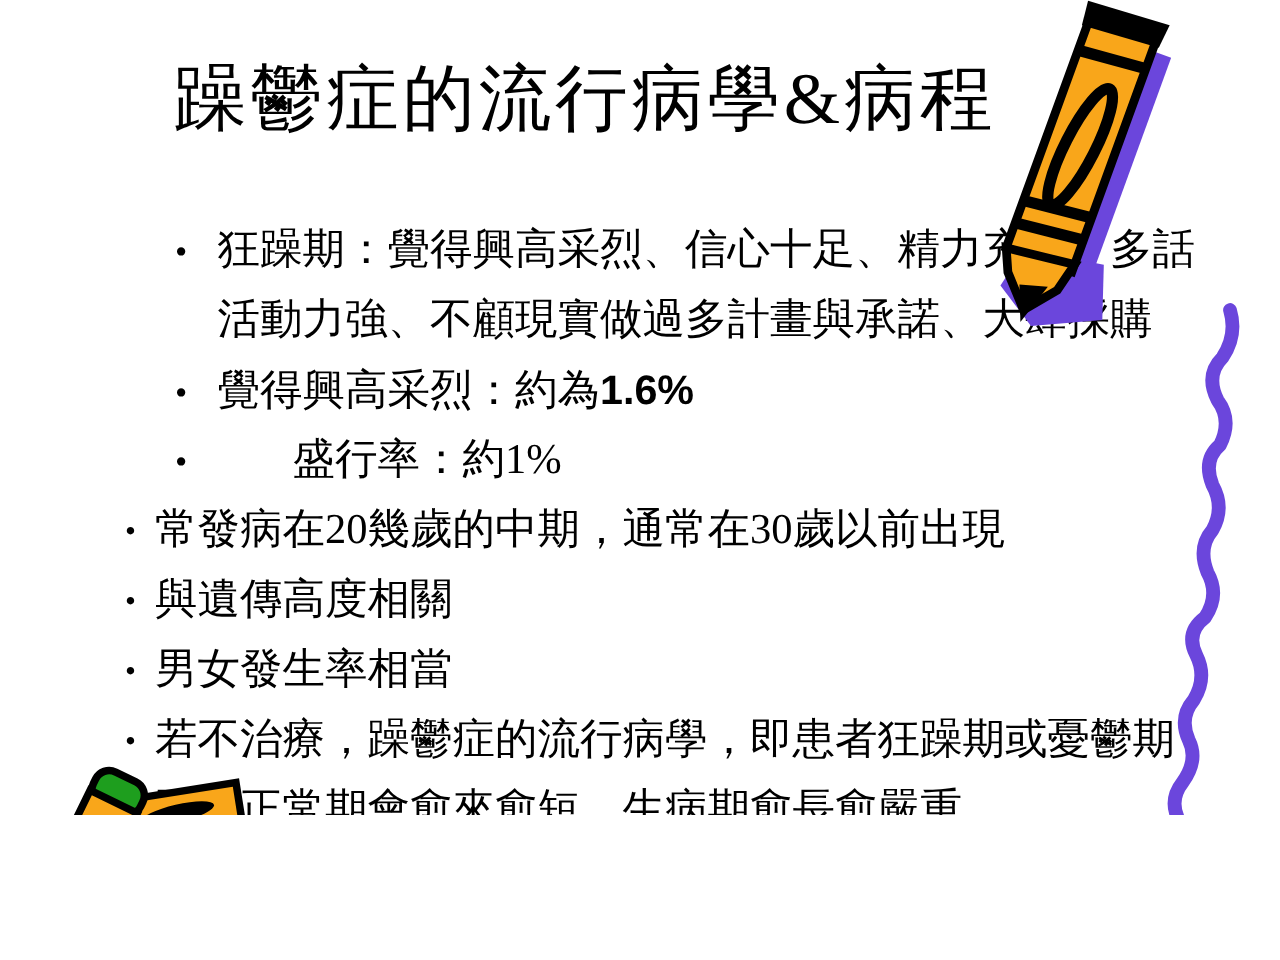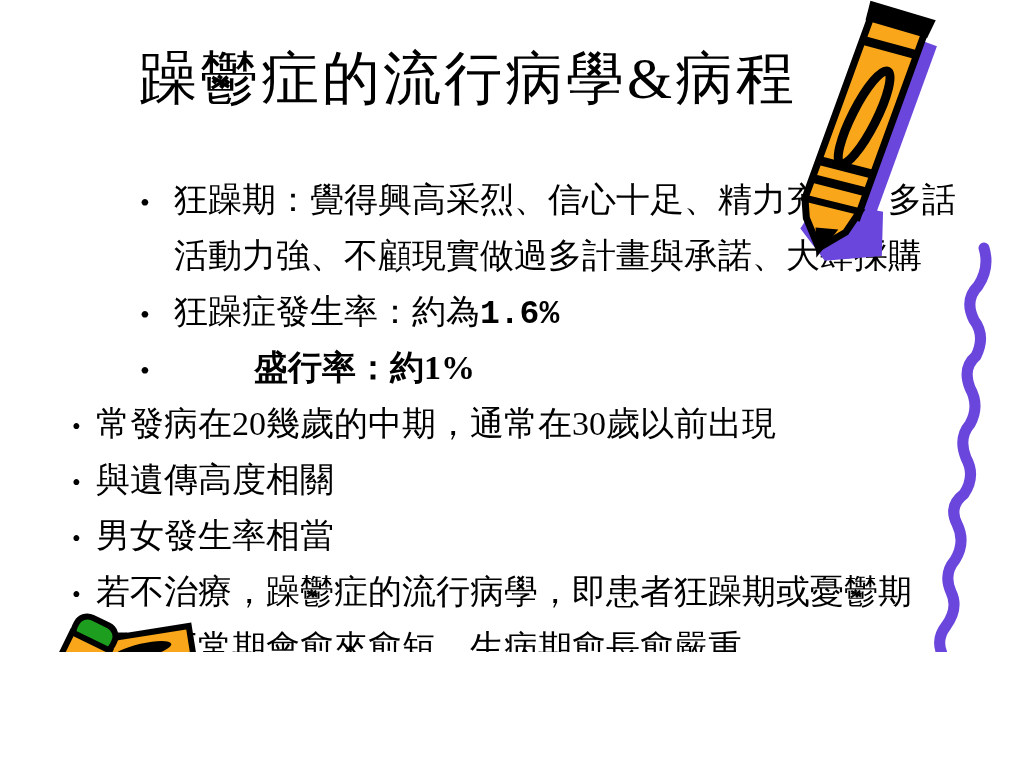--- a/index.html
+++ b/index.html
@@ -38,25 +38,25 @@
     font-size:34px;
   }
   .line .dot{
     display:inline-block;
     vertical-align:middle;
     font-size:28px;
     line-height:56px;
   }
   .g1{padding-left:140px;}
   .g1 .dot{width:34px;}
-  .g2{padding-left:72px;}
+  .g2{padding-left:100px;}
   .g2 .dot{width:24px;font-size:25px;}
-  .indent-mid .txt{margin-left:80px;font-weight:bold;}
+  .indent-mid .txt{margin-left:60px;}
   .num{
-    font-family:Liberation Mono, monospace;
+    font-family:Liberation Sans, sans-serif;
     font-weight:bold;
     font-size:33px;
   }
   
   .deco{
     position:absolute;left:0;top:0;width:1024px;height:768px;
     pointer-events:none;
   }
   .fo{fill:var(--orange);}
   .fp{fill:var(--purple);}
@@ -69,21 +69,21 @@
 </head>
 <body>
 
 <div class="slide">
 
   <div class="title">躁鬱症的流行病學&amp;病程</div>
 
   <div class="content">
       <div class="line g1"><span class="dot">•</span><span class="txt"><span>狂躁期：覺得興高采烈、信心十足、精力充沛、多話</span></span></div>
       <div class="line g1"><span class="dot" style="visibility: hidden;">•</span><span class="txt"><span>活動力強、不顧現實做過多計畫與承諾、大肆採購</span></span></div>
-      <div class="line g1"><span class="dot">•</span><span class="txt"><span>狂躁症發生率：約為</span><span class="num">1.6%</span></span></div>
+      <div class="line g1"><span class="dot">•</span><span class="txt"><span>覺得興高采烈：約為</span><span class="num">1.6%</span></span></div>
       <div class="line g1 indent-mid"><span class="dot">•</span><span class="txt"><span>盛行率：約1%</span></span></div>
       <div class="line g2"><span class="dot">•</span><span class="txt"><span>常發病在20幾歲的中期，通常在30歲以前出現</span></span></div>
       <div class="line g2"><span class="dot">•</span><span class="txt"><span>與遺傳高度相關</span></span></div>
       <div class="line g2"><span class="dot">•</span><span class="txt"><span>男女發生率相當</span></span></div>
       <div class="line g2"><span class="dot">•</span><span class="txt"><span>若不治療，躁鬱症的流行病學，即患者狂躁期或憂鬱期</span></span></div>
       <div class="line g2"><span class="dot" style="visibility: hidden;">•</span><span class="txt"><span>間的正常期會愈來愈短，生病期愈長愈嚴重</span></span></div>
     </div>
 
   <svg class="deco" viewBox="0 0 1024 768">
 

